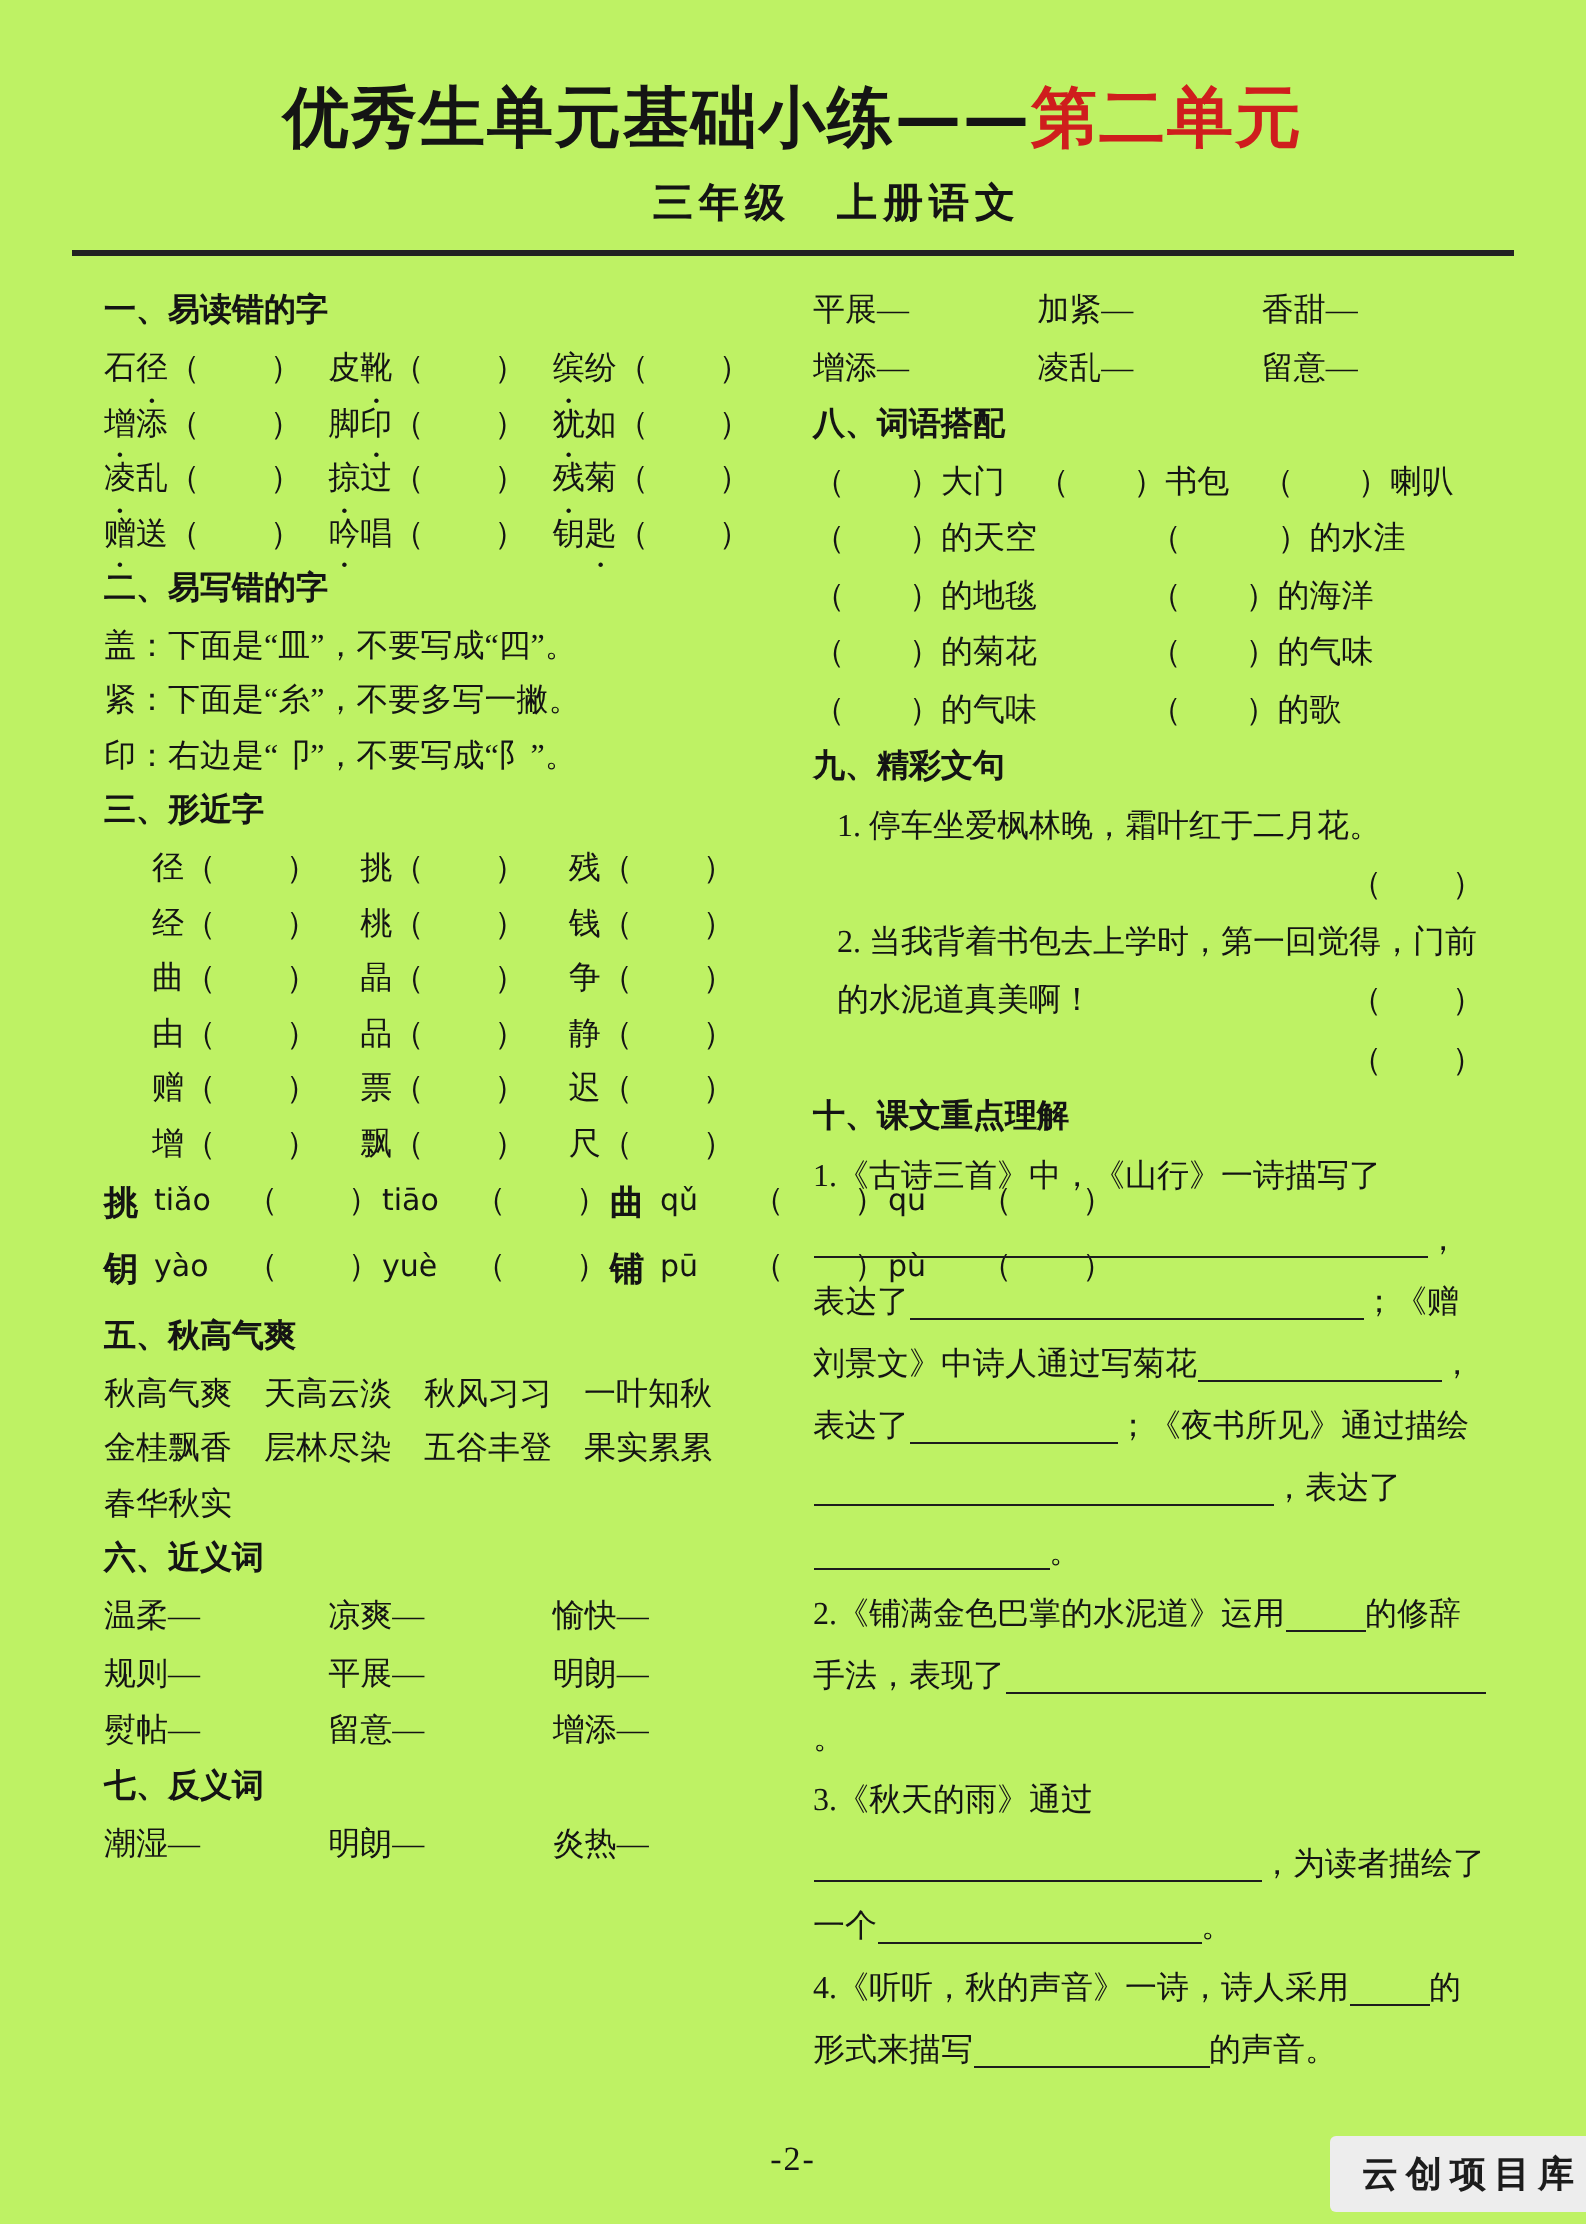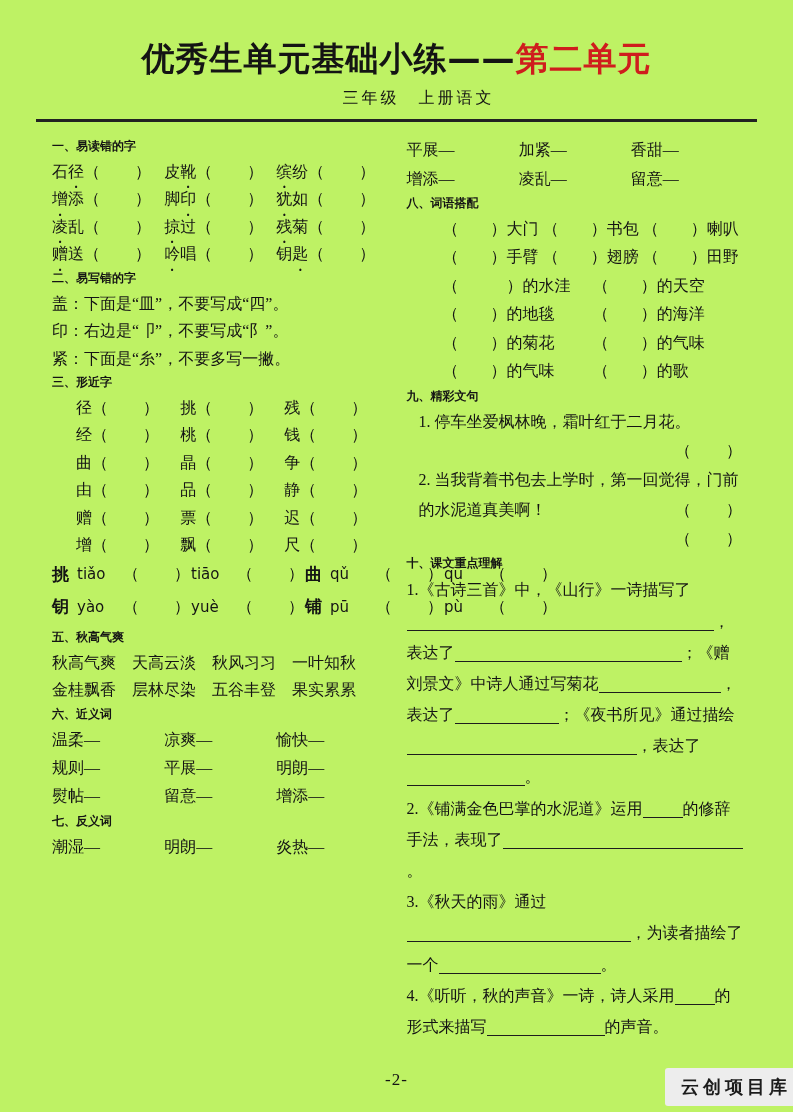--- a/index.html
+++ b/index.html
@@ -9,41 +9,41 @@
     background:#ffffff;
     font-family:"Liberation Serif","DejaVu Serif",serif;
     color:#141414;
     font-size:16px;
   }
   .page { position:relative; width:793px; height:1112px; overflow:hidden; background:#bef264; }
 
   header { text-align:center; padding-top:38px; }
   .title { font-family:"DejaVu Sans","Liberation Sans",sans-serif; font-weight:900; font-size:33px; letter-spacing:1px; line-height:1.25; }
   .title .red { color:#cf1d1d; }
-  .subtitle { margin-top:9px; font-size:16px; font-weight:400; letter-spacing:3px;padding-left:44px; }
+  .subtitle { margin-top:9px; font-size:20px; font-weight:700; letter-spacing:3px;padding-left:44px; }
   .rule { margin:10px 36px 0 36px; border-top:3px solid #222; }
 
   .columns { display:flex; padding:14px 50px 0 52px; gap:18px; }
   .col { flex:1; min-width:0; }
 
-  .sec-heading { font-family:Liberation Serif, serif; font-weight:700; font-size:12px; line-height:1.8; }
+  .sec-heading { font-family:Liberation Mono, monospace; font-weight:700; font-size:16px; line-height:1.8; }
 
   .line { line-height:1.72; white-space:nowrap; }
   .wg-row { display:flex; line-height:1.72; }
   .wg-cell { flex:1; display:flex; align-items:center; }
   .indent .wg-row { padding-left:24px; }
   .word { display:inline-block; }
   .ch { position:relative; display:inline-block; }
   .dotchar::after { content:"·"; position:absolute; left:50%; transform:translateX(-50%); bottom:-0.72em; font-size:14px; font-weight:bold; line-height:1; }
   .paren { letter-spacing:1px; }
 
   .pair-row { display:flex; line-height:1.78; }
   .pair-cell { flex:1; }
 
-  .match-row { display:flex; line-height:1.78;margin-left:36px; }
+  .match-row { display:flex; line-height:1.78; }
   .match-cell { flex:1; white-space:nowrap; }
   .match-row.two .match-cell { flex:0 0 50%; }
 
   .poly-row { display:flex; margin:3px 0 8px; }
   .poly-group { flex:1; display:flex; align-items:center; gap:8px; }
   .poly-char { font-size:17px; font-weight:600; }
   .poly-readings { display:flex; flex-direction:row; }
   .poly-line { display:flex; align-items:baseline; line-height:1.55; }
   .pinyin { font-family:"DejaVu Sans","Liberation Sans",sans-serif; font-size:15px; min-width:46px; }
 
@@ -132,22 +132,22 @@
                 <span class="word"><span class="ch">钥</span><span class="ch dotchar">匙</span></span>
                 <span class="paren">（　　）</span>
               </span>
             </div>
           </div>
         </section>
         <section class="sec">
           <div class="sec-heading">二、易写错的字</div>
           <div class="sec-body">
             <div class="line">盖：下面是“皿”，不要写成“四”。</div>
+            <div class="line">紧：下面是“糸”，不要多写一撇。</div>
             <div class="line">印：右边是“卩”，不要写成“阝”。</div>
-            <div class="line">紧：下面是“糸”，不要多写一撇。</div>
           </div>
         </section>
         <section class="sec">
           <div class="sec-heading">三、形近字</div>
           <div class="sec-body indent">
             <div class="wg-row">
               <span class="wg-cell">
                 <span class="word"><span class="ch">径</span></span>
                 <span class="paren">（　　）</span>
               </span>
@@ -290,20 +290,21 @@
                 </span>
               </span>
             </div>
           </div>
         </section>
         <section class="sec">
           <div class="sec-heading">五、秋高气爽</div>
           <div class="sec-body">
             <div class="line">秋高气爽　天高云淡　秋风习习　一叶知秋</div>
             <div class="line">金桂飘香　层林尽染　五谷丰登　果实累累</div>
+            <div class="line">春华秋实</div>
           </div>
         </section>
         <section class="sec">
           <div class="sec-heading">六、近义词</div>
           <div class="sec-body">
             <div class="pair-row">
               <span class="pair-cell">温柔—</span>
               <span class="pair-cell">凉爽—</span>
               <span class="pair-cell">愉快—</span>
             </div>
@@ -346,28 +347,23 @@
           </div>
         </section>
         <section class="sec">
           <div class="sec-heading">八、词语搭配</div>
           <div class="sec-body">
             <div class="match-row">
               <span class="match-cell">（　　）大门</span>
               <span class="match-cell">（　　）书包</span>
               <span class="match-cell">（　　）喇叭</span>
             </div>
-            <div class="match-row">
-              <span class="match-cell">（　　）手臂</span>
-              <span class="match-cell">（　　）翅膀</span>
-              <span class="match-cell">（　　）田野</span>
-            </div>
             <div class="match-row two">
+              <span class="match-cell">（　　）的天空</span>
               <span class="match-cell">（　　　）的水洼</span>
-              <span class="match-cell">（　　）的天空</span>
             </div>
             <div class="match-row two">
               <span class="match-cell">（　　）的地毯</span>
               <span class="match-cell">（　　）的海洋</span>
             </div>
             <div class="match-row two">
               <span class="match-cell">（　　）的菊花</span>
               <span class="match-cell">（　　）的气味</span>
             </div>
             <div class="match-row two">

